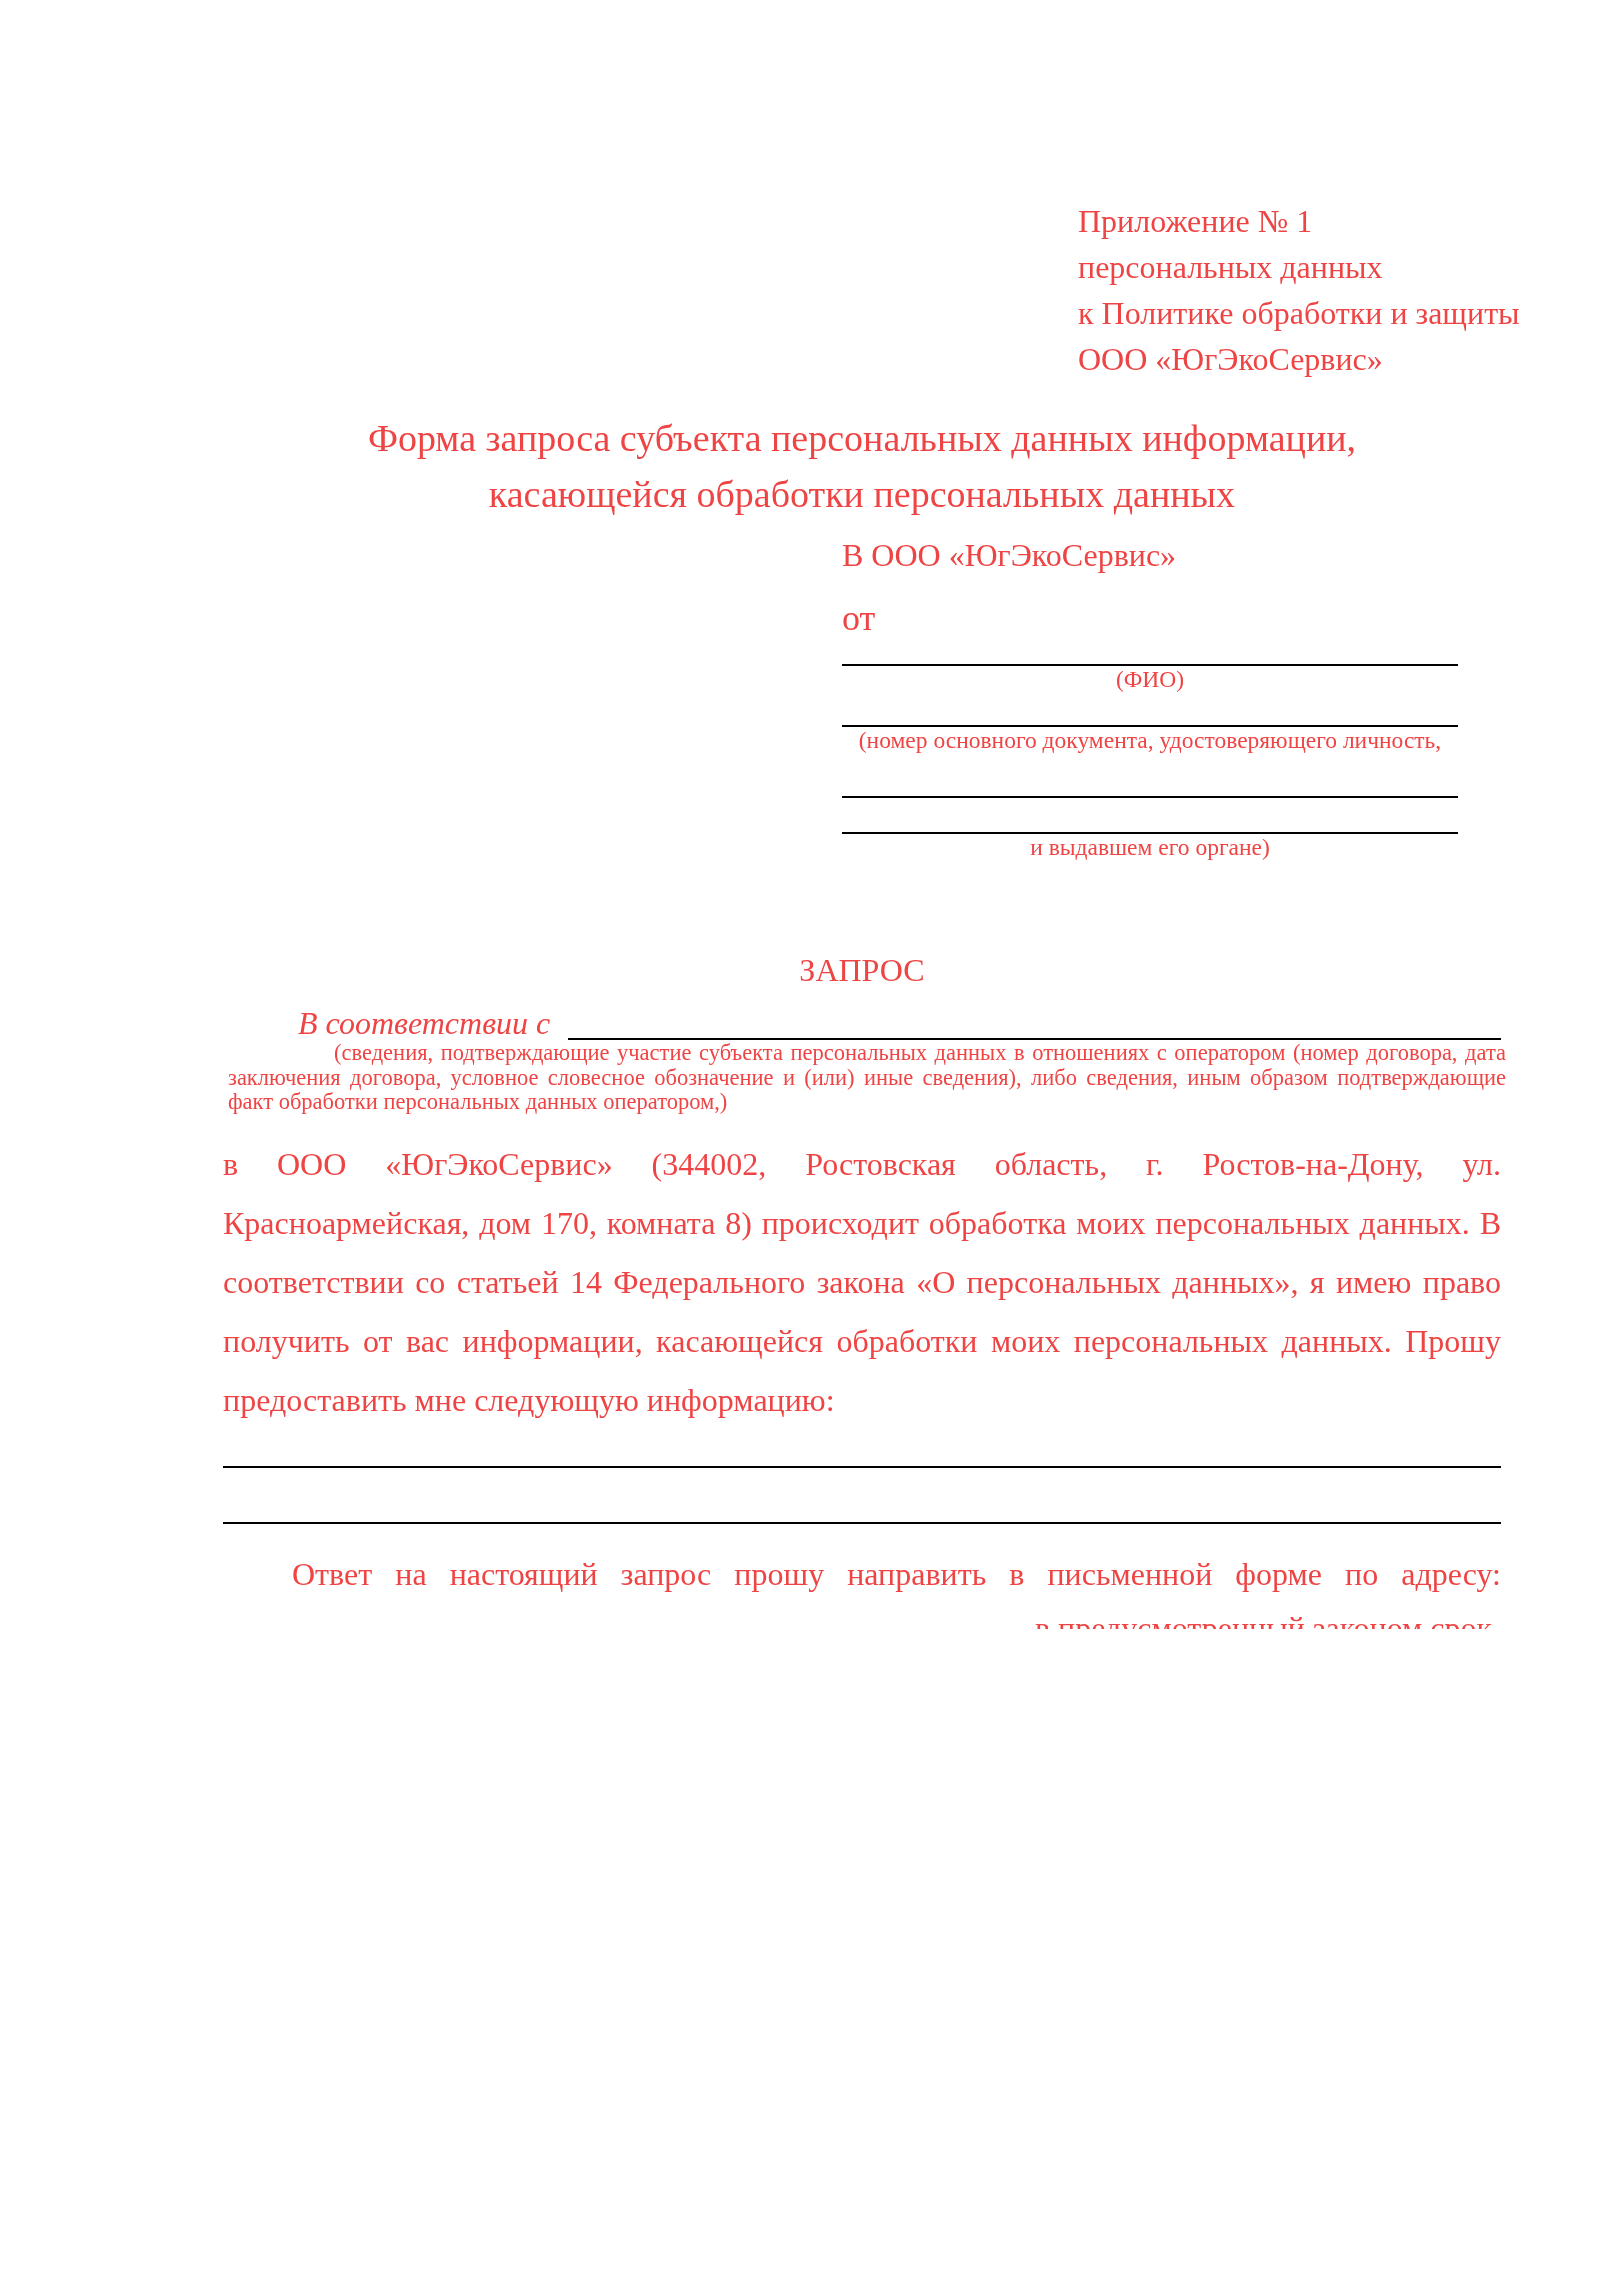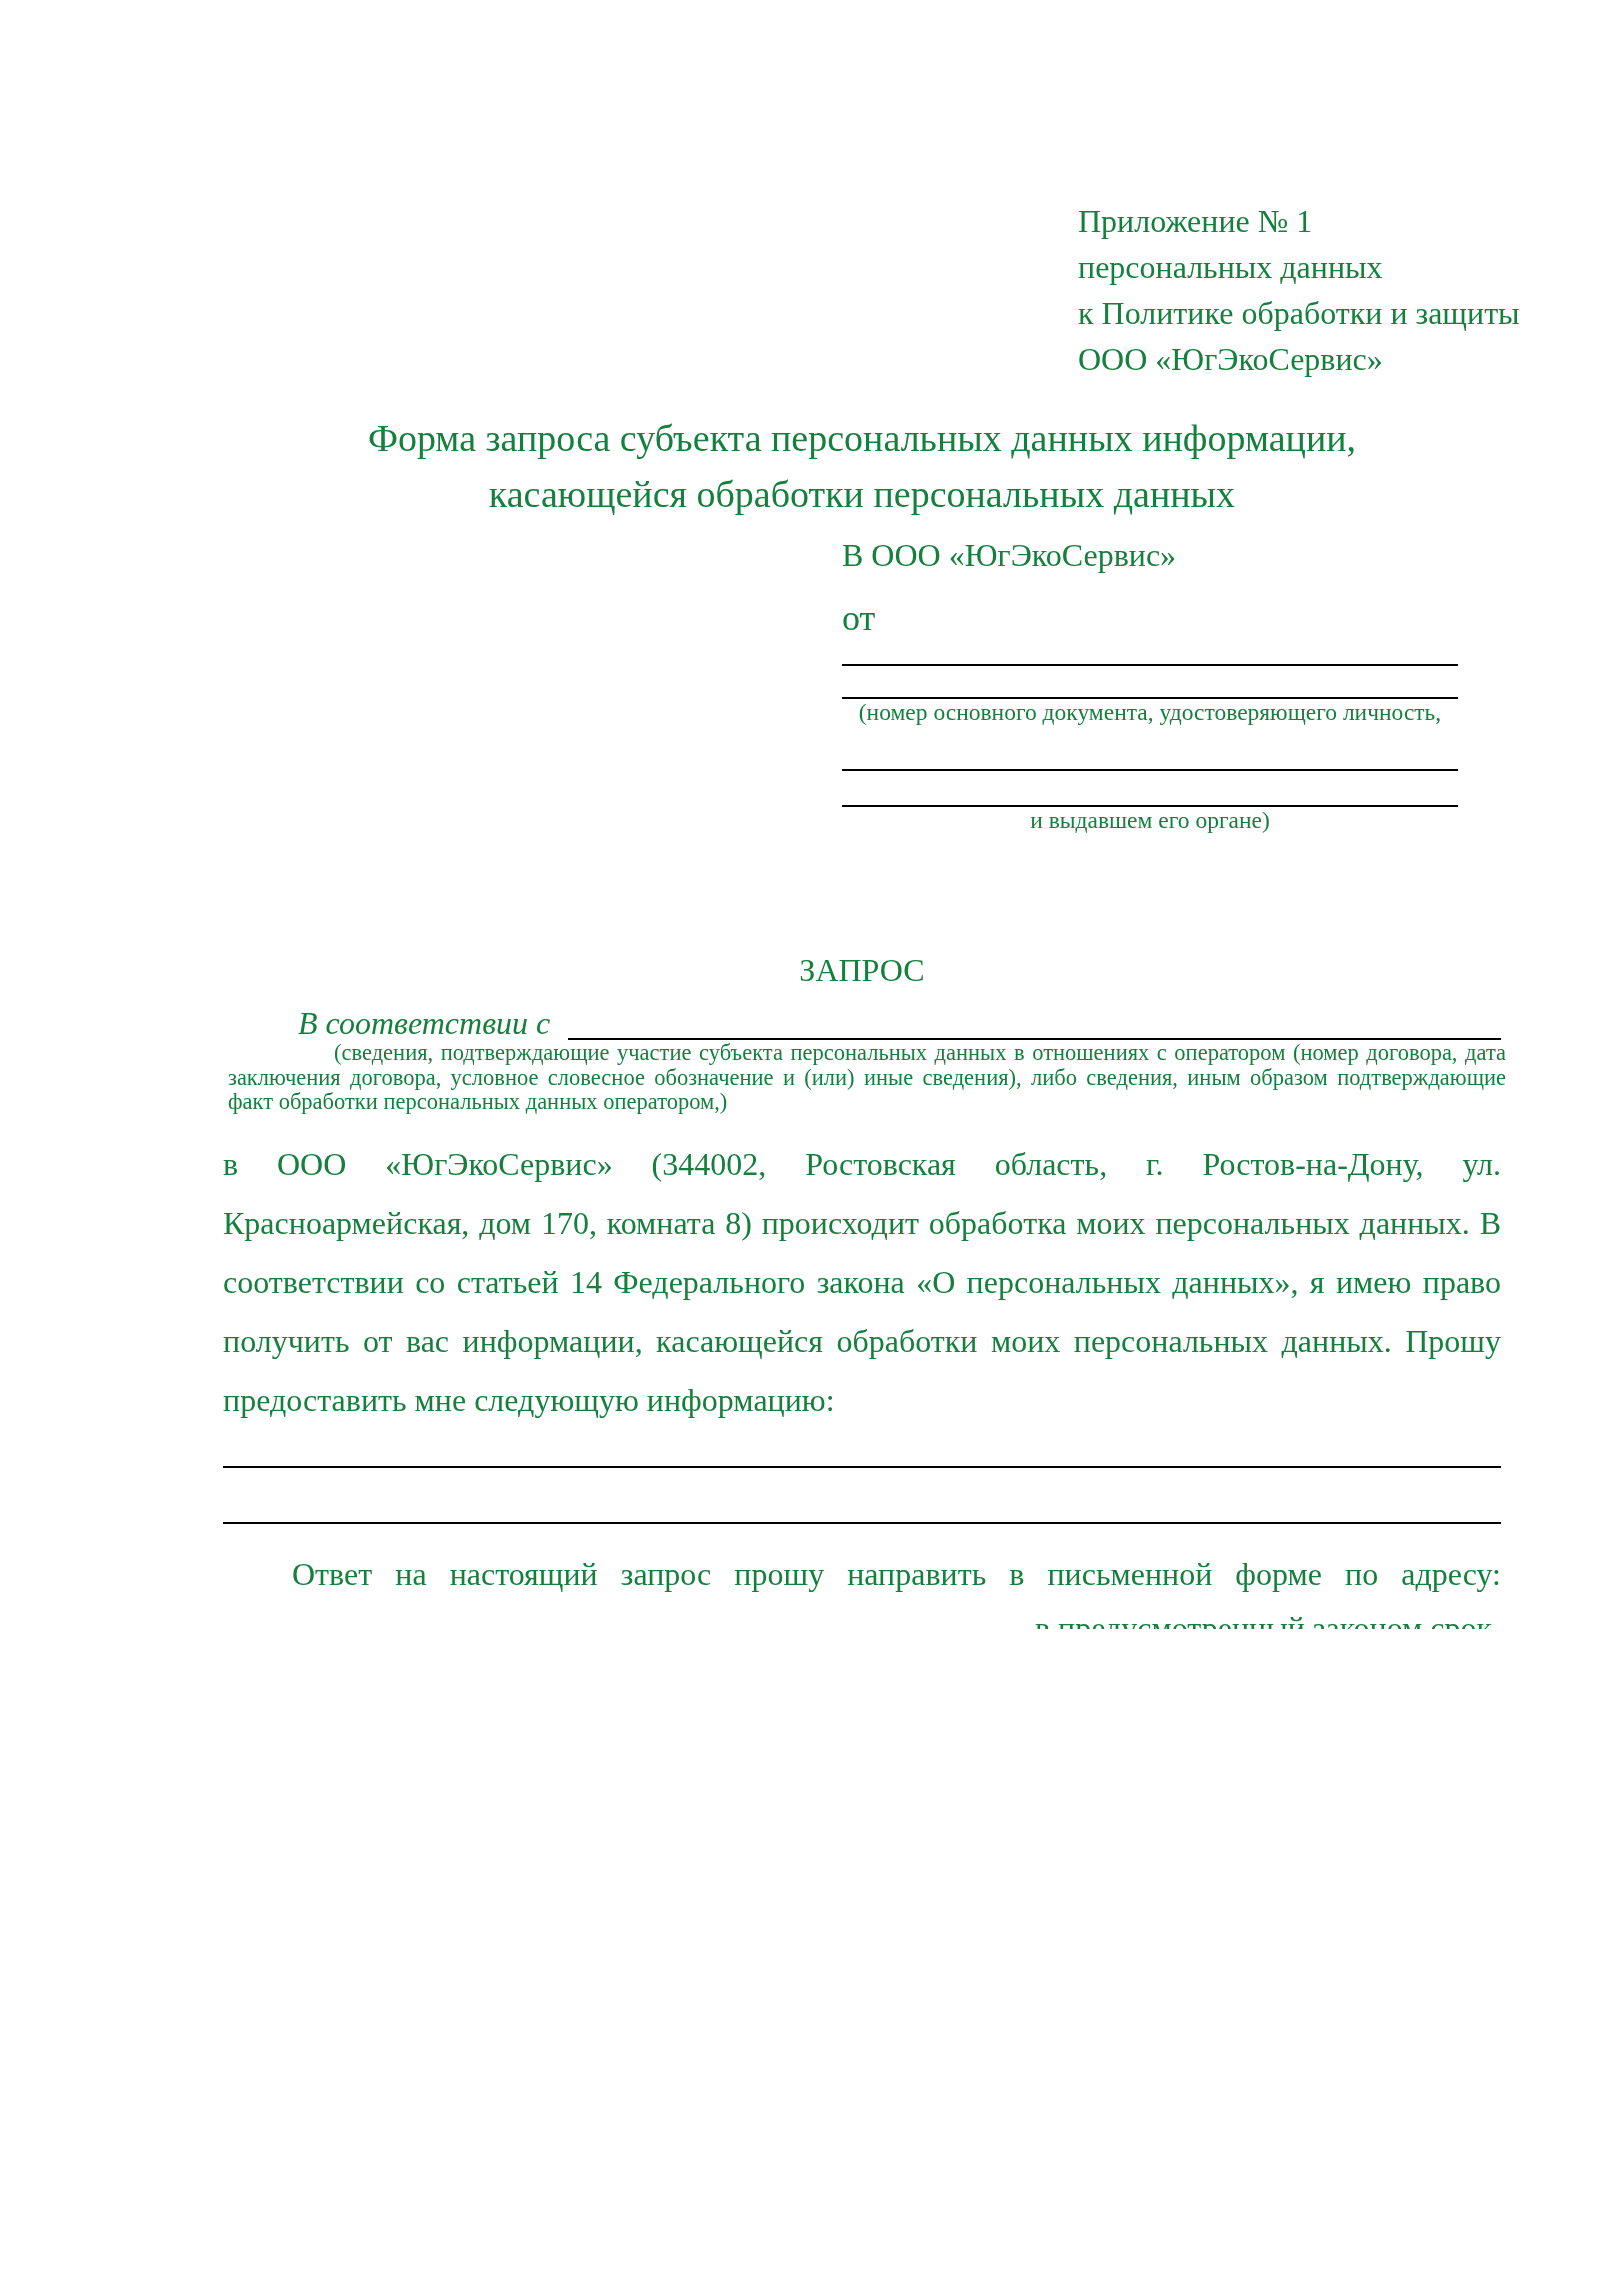--- a/index.html
+++ b/index.html
@@ -1,20 +1,20 @@
 <!DOCTYPE html>
 <html><head>
 <meta charset="utf-8">
 <style>
   html,body{margin:0;padding:0;background:#ffffff;}
   .page{
     position:relative;
     width:1621px;height:1629px;
     background:#ffffff;
-    color:#15803d;
+    color:#ef4444;
     font-family:"Liberation Serif","DejaVu Serif",serif;
     overflow:hidden;
   }
   
   .header-note{position:absolute;left:1078px;top:198px;font-size:32px;line-height:46px;}
   
   .doc-title{position:absolute;left:225px;top:410px;width:1274px;text-align:center;
              font-weight:normal;font-size:38px;line-height:56px;}
   
   .addressee{position:absolute;left:842px;top:535px;width:616px;}
@@ -75,20 +75,21 @@
 
   <div class="doc-title">
     <div>Форма запроса субъекта персональных данных информации,</div>
     <div>касающейся обработки персональных данных</div>
   </div>
 
   <div class="addressee">
     <div class="addr-to">В ООО «ЮгЭкоСервис»</div>
     <div class="addr-from">от</div>
     <div class="f-blank b1"></div>
+    <div class="f-label">(ФИО)</div>
     <div class="f-blank b2"></div>
     <div class="f-label">(номер основного документа, удостоверяющего личность,</div>
     <div class="f-blank b3"></div>
     <div class="f-blank b4"></div>
     <div class="f-label">и выдавшем его органе)</div>
   </div>
 
   <div class="request-heading">ЗАПРОС</div>
 
   <div class="basis-row">

